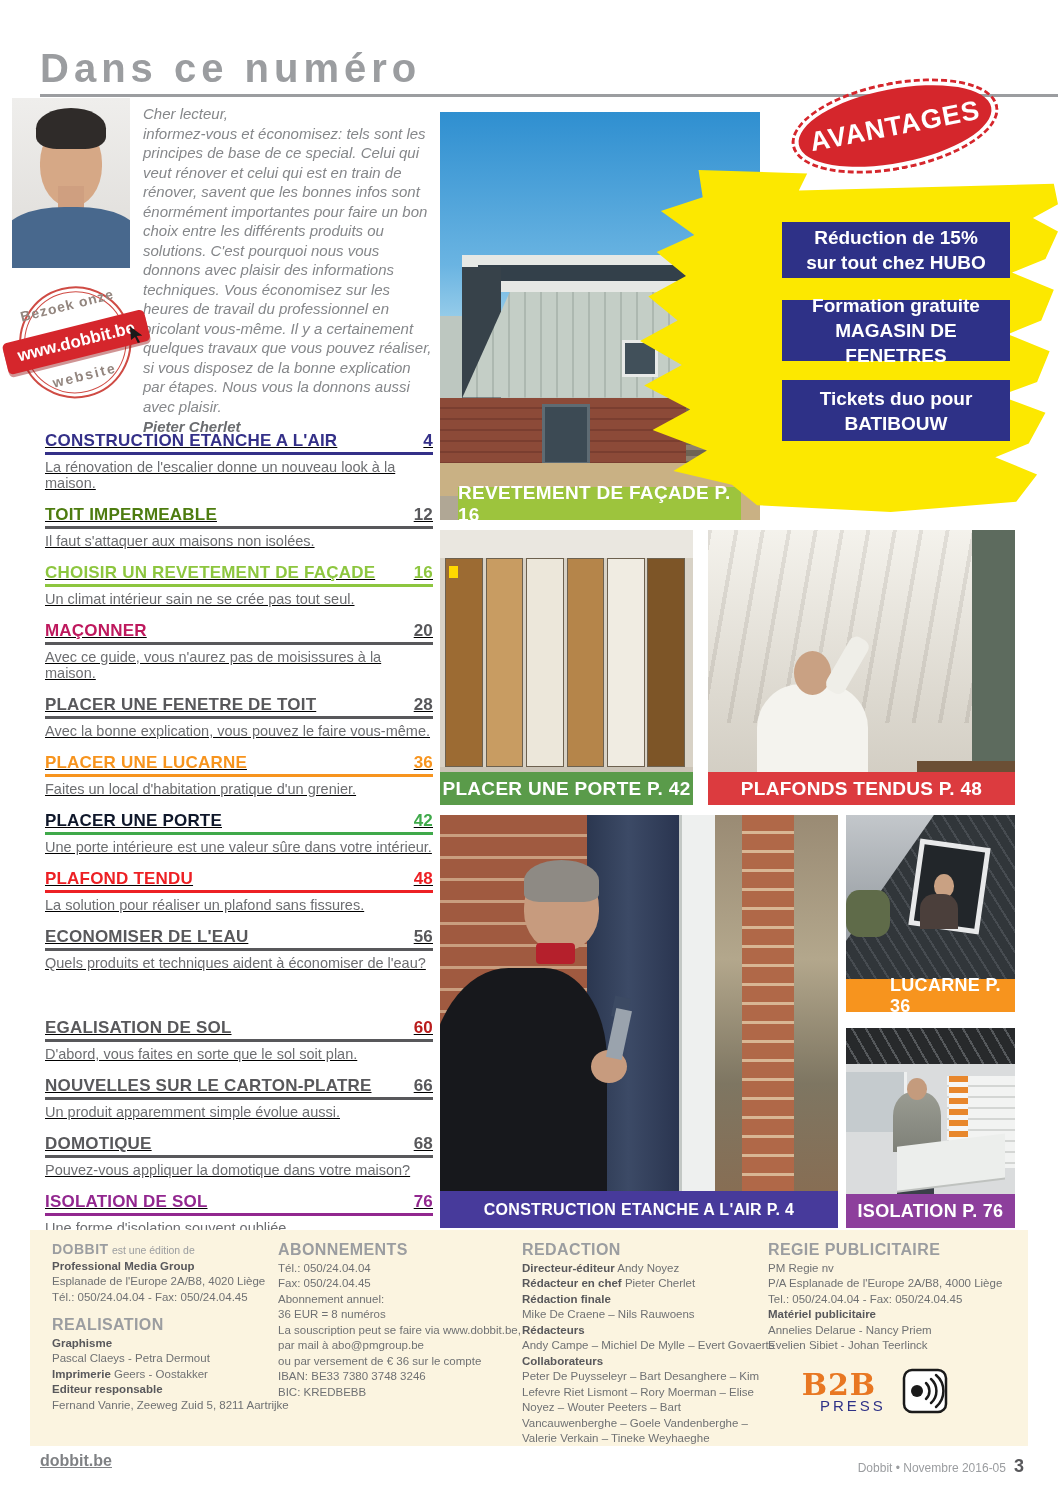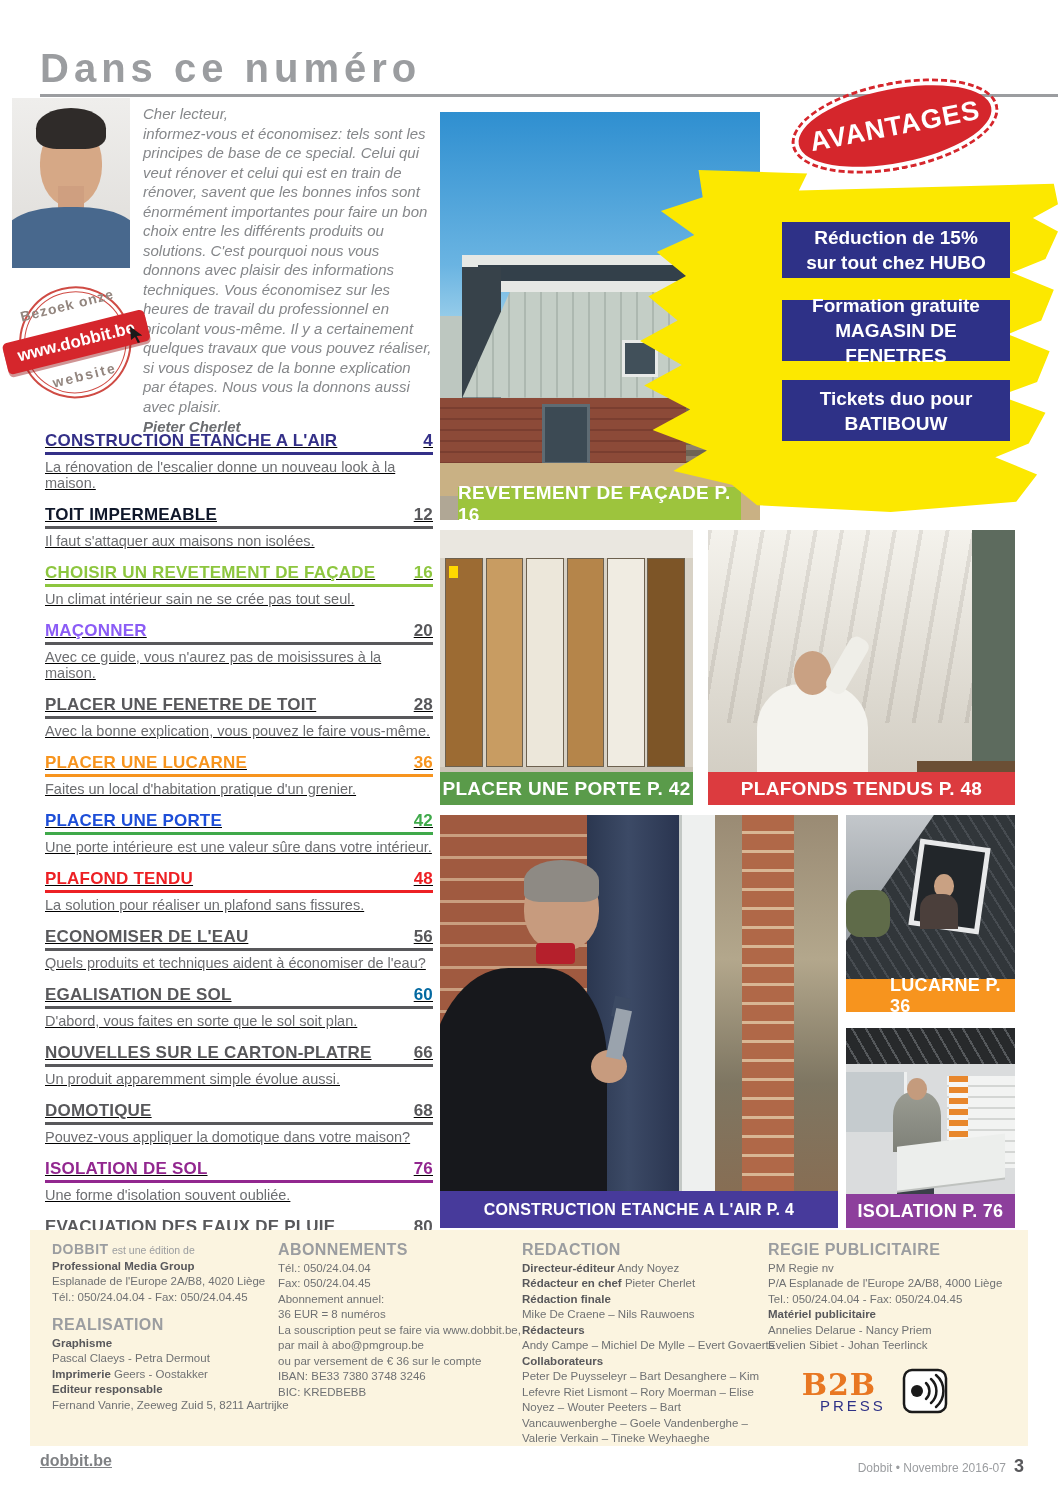--- a/index.html
+++ b/index.html
@@ -217,37 +217,37 @@
     <div class="toc-item">
       <div class="toc-head" style="border-bottom-color: rgb(52, 48, 136);">
         <span class="toc-title" style="color: rgb(52, 48, 136);">CONSTRUCTION ETANCHE A L'AIR</span>
         <span class="toc-page" style="color: rgb(52, 48, 136);">4</span>
       </div>
       <div class="toc-desc">La rénovation de l'escalier donne un nouveau look à la maison.</div>
     </div>
 
     <div class="toc-item">
       <div class="toc-head" style="border-bottom-color: rgb(88, 88, 91);">
-        <span class="toc-title" style="color: #0f172a;">TOIT IMPERMEABLE</span>
+        <span class="toc-title" style="color: #4d7c0f;">TOIT IMPERMEABLE</span>
         <span class="toc-page" style="color: rgb(88, 88, 91);">12</span>
       </div>
       <div class="toc-desc">Il faut s'attaquer aux maisons non isolées.</div>
     </div>
 
     <div class="toc-item">
       <div class="toc-head" style="border-bottom-color: rgb(141, 198, 63);">
         <span class="toc-title" style="color: rgb(141, 198, 63);">CHOISIR UN REVETEMENT DE FAÇADE</span>
         <span class="toc-page" style="color: rgb(141, 198, 63);">16</span>
       </div>
       <div class="toc-desc">Un climat intérieur sain ne se crée pas tout seul.</div>
     </div>
 
     <div class="toc-item">
       <div class="toc-head" style="border-bottom-color: rgb(88, 88, 91);">
-        <span class="toc-title" style="color: #8b5cf6;">MAÇONNER</span>
+        <span class="toc-title" style="color: #be185d;">MAÇONNER</span>
         <span class="toc-page" style="color: rgb(88, 88, 91);">20</span>
       </div>
       <div class="toc-desc">Avec ce guide, vous n'aurez pas de moisissures à la maison.</div>
     </div>
 
     <div class="toc-item">
       <div class="toc-head" style="border-bottom-color: rgb(88, 88, 91);">
         <span class="toc-title" style="color: rgb(88, 88, 91);">PLACER UNE FENETRE DE TOIT</span>
         <span class="toc-page" style="color: rgb(88, 88, 91);">28</span>
       </div>
@@ -257,21 +257,21 @@
     <div class="toc-item">
       <div class="toc-head" style="border-bottom-color: rgb(247, 148, 30);">
         <span class="toc-title" style="color: rgb(247, 148, 30);">PLACER UNE LUCARNE</span>
         <span class="toc-page" style="color: rgb(247, 148, 30);">36</span>
       </div>
       <div class="toc-desc">Faites un local d'habitation pratique d'un grenier.</div>
     </div>
 
     <div class="toc-item">
       <div class="toc-head" style="border-bottom-color: rgb(63, 169, 74);">
-        <span class="toc-title" style="color: #1d4ed8;">PLACER UNE PORTE</span>
+        <span class="toc-title" style="color: #0f172a;">PLACER UNE PORTE</span>
         <span class="toc-page" style="color: rgb(63, 169, 74);">42</span>
       </div>
       <div class="toc-desc">Une porte intérieure est une valeur sûre dans votre intérieur.</div>
     </div>
 
     <div class="toc-item">
       <div class="toc-head" style="border-bottom-color: rgb(237, 32, 36);">
         <span class="toc-title" style="color: rgb(237, 32, 36);">PLAFOND TENDU</span>
         <span class="toc-page" style="color: rgb(237, 32, 36);">48</span>
       </div>
@@ -282,21 +282,21 @@
       <div class="toc-head" style="border-bottom-color: rgb(88, 88, 91);">
         <span class="toc-title" style="color: rgb(88, 88, 91);">ECONOMISER DE L'EAU</span>
         <span class="toc-page" style="color: rgb(88, 88, 91);">56</span>
       </div>
       <div class="toc-desc">Quels produits et techniques aident à économiser de l'eau?</div>
     </div>
 
     <div class="toc-item">
       <div class="toc-head" style="border-bottom-color: rgb(88, 88, 91);">
         <span class="toc-title" style="color: rgb(88, 88, 91);">EGALISATION DE SOL</span>
-        <span class="toc-page" style="color: #0369a1;">60</span>
+        <span class="toc-page" style="color: #b91c1c; margin-top: 33px;">60</span>
       </div>
       <div class="toc-desc">D'abord, vous faites en sorte que le sol soit plan.</div>
     </div>
 
     <div class="toc-item">
       <div class="toc-head" style="border-bottom-color: rgb(88, 88, 91);">
         <span class="toc-title" style="color: rgb(88, 88, 91);">NOUVELLES SUR LE CARTON-PLATRE</span>
         <span class="toc-page" style="color: rgb(88, 88, 91);">66</span>
       </div>
       <div class="toc-desc">Un produit apparemment simple évolue aussi.</div>
@@ -490,16 +490,16 @@
             <path d="M34 7 a21 21 0 0 1 0 32" fill="none" stroke="#1a1a1a" stroke-width="2.5" stroke-linecap="round"></path>
           </svg>
         </div>
       </div>
     </div>
 
   </div>
 
   <div class="bottom-left">dobbit.be</div>
   <div class="bottom-right">
-    <span>Dobbit • Novembre 2016-07</span><span class="bottom-page">3</span>
+    <span>Dobbit • Novembre 2016-05</span><span class="bottom-page">3</span>
   </div>
 
 </div>
 
 </body></html>

